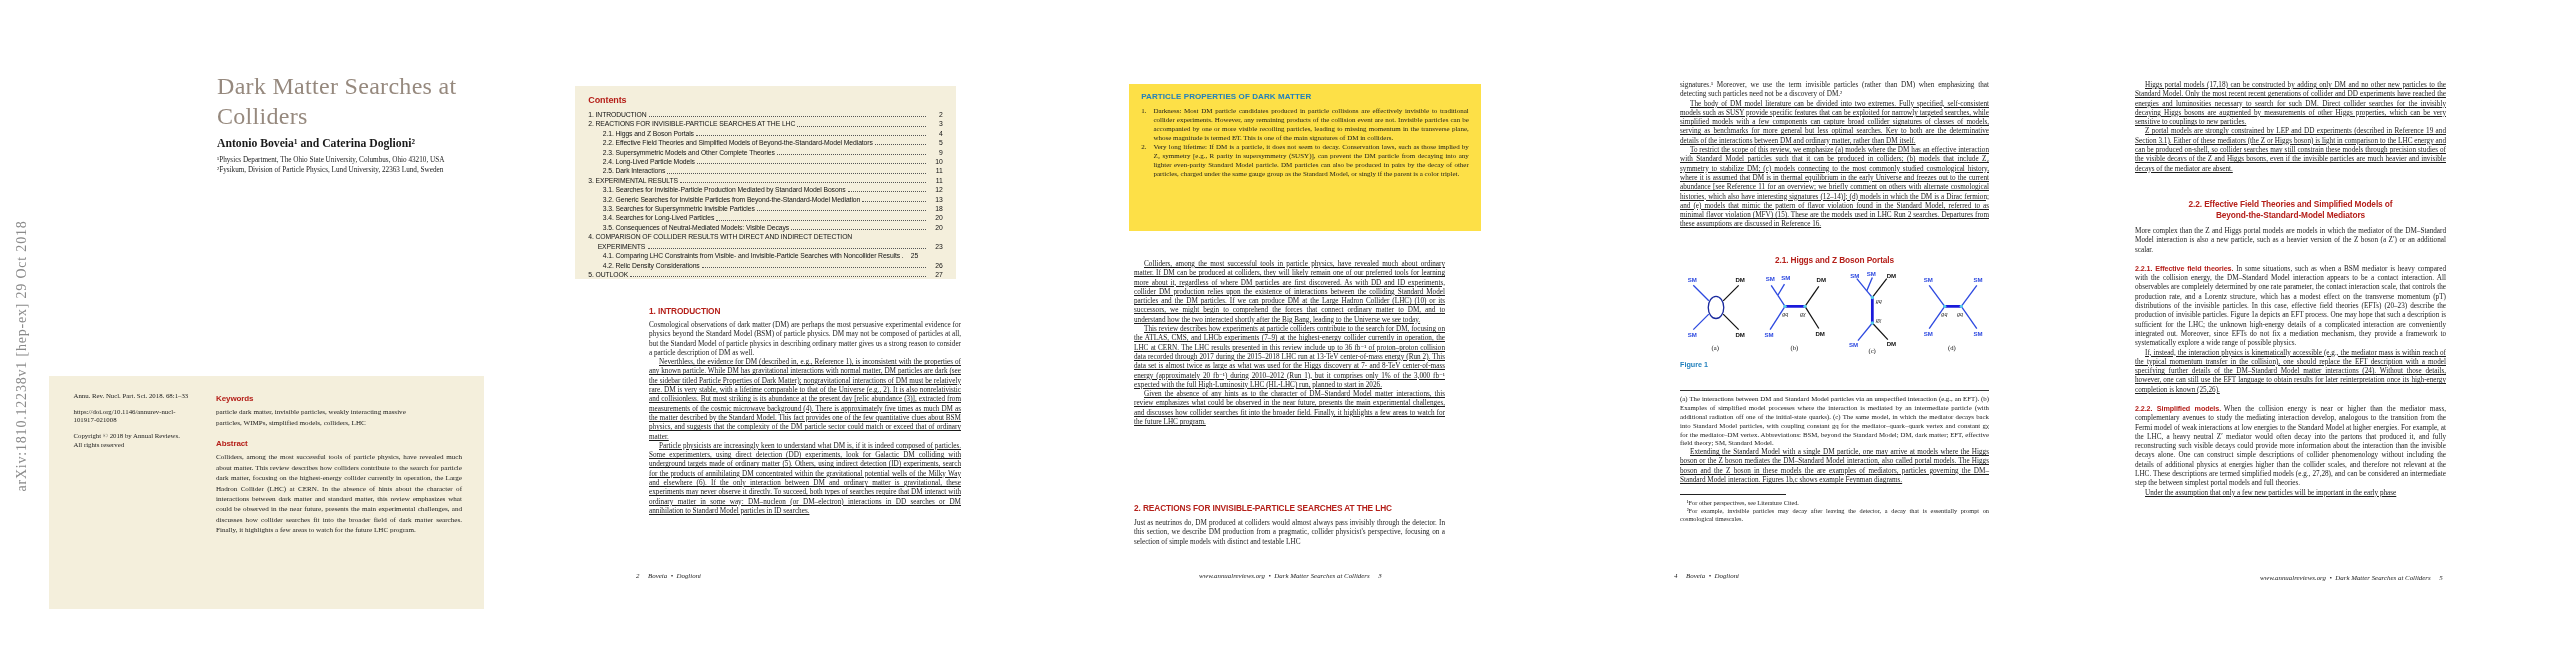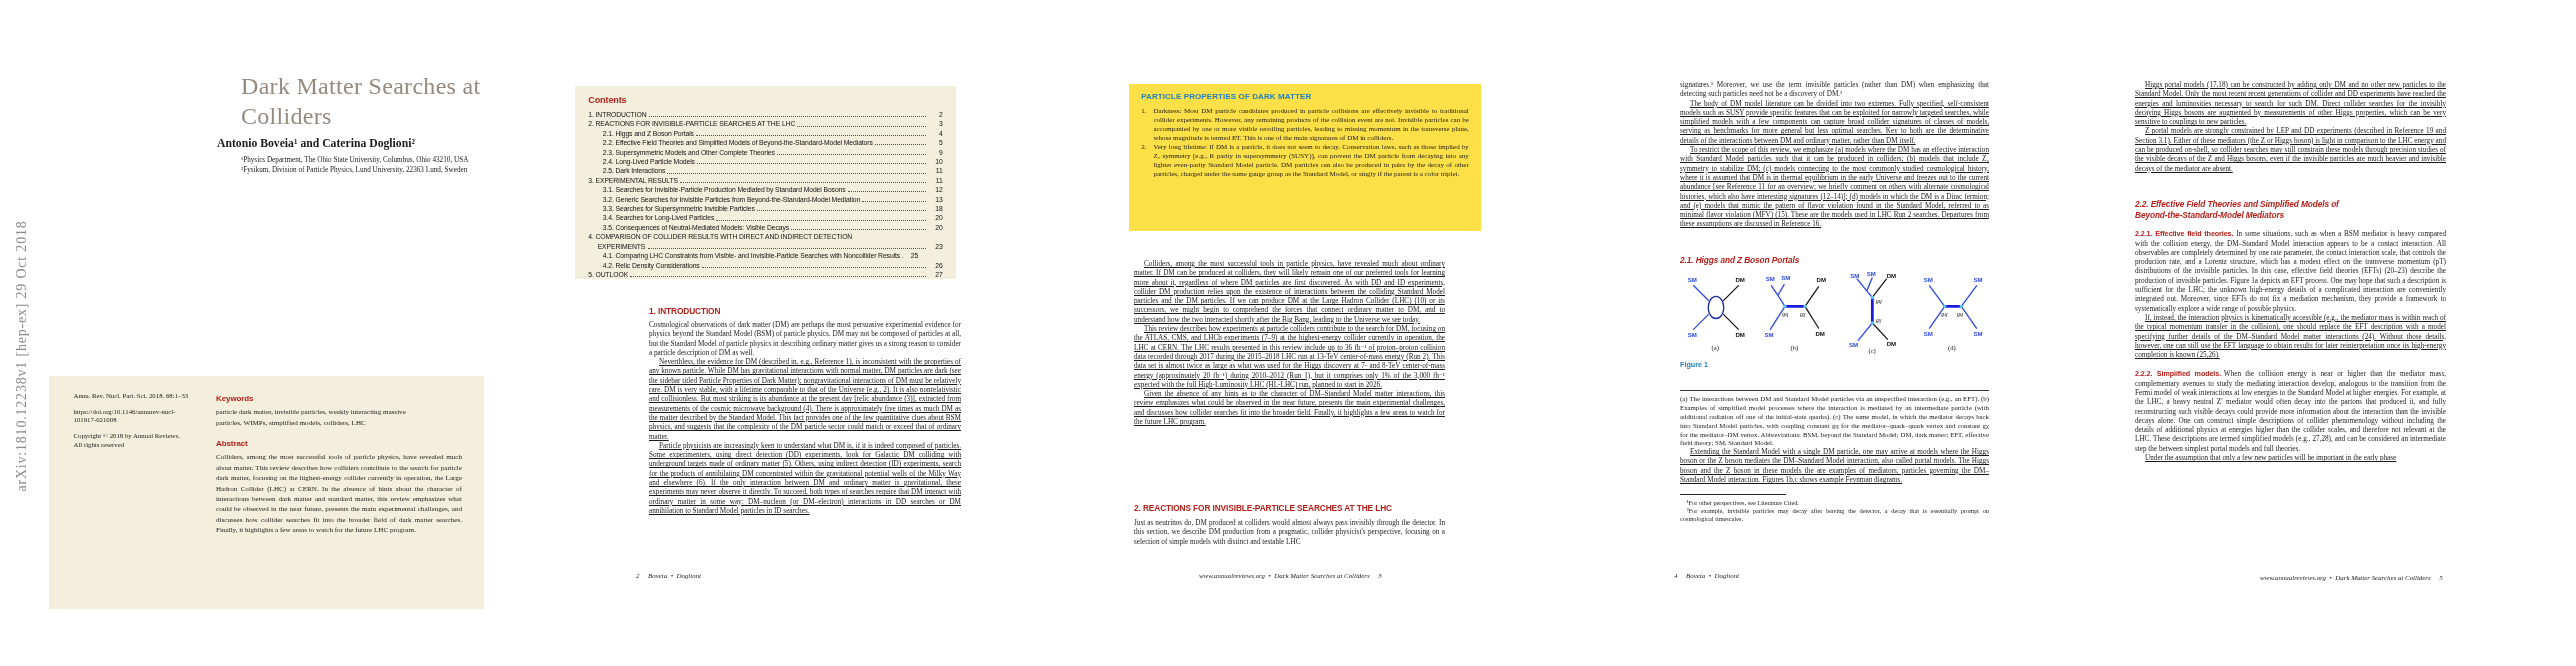--- a/index.html
+++ b/index.html
@@ -1,20 +1,20 @@
 <!DOCTYPE html>
 <html style="font-size:9px"><head>
 <meta charset="utf-8">
 <style>
   html,body{margin:0;padding:0;}
   body{width:2576px;height:667px;background:#ffffff;position:relative;overflow:hidden;
        font-family:"Liberation Serif","DejaVu Serif",serif;color:#1a1a1a;}
   .abs{position:absolute;}
   .serif{font-family:"Liberation Serif","DejaVu Serif",serif;}
-  .pre{white-space:pre-line;margin-left:24px;}
+  .pre{white-space:pre-line;}
 
   
   .arxiv-stamp{left:22px;top:356px;transform:translate(-50%,-50%) rotate(-90deg);
     font-size:14px;color:#8a8a8a;letter-spacing:0.8px;white-space:nowrap;}
   .p1-title{left:217px;top:71px;font-size:24px;line-height:30px;color:#96897e;letter-spacing:0.3px;}
   .p1-authors{left:217px;top:137px;font-size:11.7px;font-weight:bold;}
   .p1-affils{left:217px;top:155px;font-size:7.2px;line-height:10px;}
   .p1-box{left:49px;top:376px;width:435px;height:233px;background:#f4efdc;}
   .p1-meta{position:absolute;left:24.5px;top:15.6px;width:138px;font-size:6.8px;line-height:8.8px;}
   .meta-item{margin-bottom:7.2px;white-space:pre-line;}
@@ -36,22 +36,22 @@
   .toc-label{white-space:nowrap;}
   .toc-dots{flex:1;border-bottom:1.1px dotted #555;margin:0 2.2px 2.2px 2.2px;min-width:4.4px;}
   .toc-page{width:14.5px;text-align:right;white-space:nowrap;}
 
   
   .col{font-size:7.2px;line-height:9.3px;text-align:justify;}
   .blk{margin:0;}
   .blk.p{text-indent:10px;text-decoration:underline;}
   .blk.pni{text-indent:0;}
   .blk.h2{font-family:"Liberation Sans","DejaVu Sans",sans-serif;font-weight:bold;font-size:8.3px;
-    line-height:10.6px;color:#b5201a;text-align:left;text-indent:0;letter-spacing:-0.1px;
-    margin:14.5px 0 6.7px 0;white-space:pre-line;font-style:italic;}
+    line-height:10.6px;color:#b5201a;text-align:center;text-indent:0;letter-spacing:-0.1px;
+    margin:14.5px 0 6.7px 0;white-space:pre-line;}
   .blk.h3run{text-indent:0;margin-top:9px;}
   .runin{font-family:"Liberation Sans","DejaVu Sans",sans-serif;font-weight:bold;color:#b5201a;
     letter-spacing:-0.1px;margin-right:2.8px;}
   .h2-standalone{font-family:"Liberation Sans","DejaVu Sans",sans-serif;font-weight:bold;font-size:8.3px;
     line-height:10.6px;color:#b5201a;letter-spacing:-0.1px;}
 
   .intro-col{left:649px;top:321px;width:312px;}
   .h-intro{left:649px;top:306px;}
 
   
@@ -376,20 +376,23 @@
 <div class="blk p">
       <span>Higgs portal models (17,18) can be constructed by adding only DM and no other new particles to the Standard Model. Only the most recent recent generations of collider and DD experiments have reached the energies and luminosities necessary to search for such DM. Direct collider searches for the invisibly decaying Higgs bosons are augmented by measurements of other Higgs properties, which can be very sensitive to couplings to new particles.</span>
     </div>
     <div class="blk p">
       <span>Z portal models are strongly constrained by LEP and DD experiments (described in Reference 19 and Section 3.1). Either of these mediators (the Z or Higgs boson) is light in comparison to the LHC energy and can be produced on-shell, so collider searches may still constrain these models through precision studies of the visible decays of the Z and Higgs bosons, even if the invisible particles are much heavier and invisible decays of the mediator are absent.</span>
     </div>
     <div class="blk h2">
       <span>2.2. Effective Field Theories and Simplified Models of
 Beyond-the-Standard-Model Mediators</span>
     </div>
+    <div class="blk pni">
+      <span>More complex than the Z and Higgs portal models are models in which the mediator of the DM–Standard Model interaction is also a new particle, such as a heavier version of the Z boson (a Z′) or an additional scalar.</span>
+    </div>
     <div class="blk h3run">
       <span class="runin">2.2.1. Effective field theories.</span><span>In some situations, such as when a BSM mediator is heavy compared with the collision energy, the DM–Standard Model interaction appears to be a contact interaction. All observables are completely determined by one rate parameter, the contact interaction scale, that controls the production rate, and a Lorentz structure, which has a modest effect on the transverse momentum (pT) distributions of the invisible particles. In this case, effective field theories (EFTs) (20–23) describe the production of invisible particles. Figure 1a depicts an EFT process. One may hope that such a description is sufficient for the LHC; the unknown high-energy details of a complicated interaction are conveniently integrated out. Moreover, since EFTs do not fix a mediation mechanism, they provide a framework to systematically explore a wide range of possible physics.</span>
     </div>
     <div class="blk p">
       <span>If, instead, the interaction physics is kinematically accessible (e.g., the mediator mass is within reach of the typical momentum transfer in the collision), one should replace the EFT description with a model specifying further details of the DM–Standard Model matter interactions (24). Without those details, however, one can still use the EFT language to obtain results for later reinterpretation once its high-energy completion is known (25,26).</span>
     </div>
     <div class="blk h3run">
       <span class="runin">2.2.2. Simplified models.</span><span>When the collision energy is near or higher than the mediator mass, complementary avenues to study the mediating interaction develop, analogous to the transition from the Fermi model of weak interactions at low energies to the Standard Model at higher energies. For example, at the LHC, a heavy neutral Z′ mediator would often decay into the partons that produced it, and fully reconstructing such visible decays could provide more information about the interaction than the invisible decays alone. One can construct simple descriptions of collider phenomenology without including the details of additional physics at energies higher than the collider scales, and therefore not relevant at the LHC. These descriptions are termed simplified models (e.g., 27,28), and can be considered an intermediate step the between simplest portal models and full theories.</span>
     </div>
     <div class="blk p">

